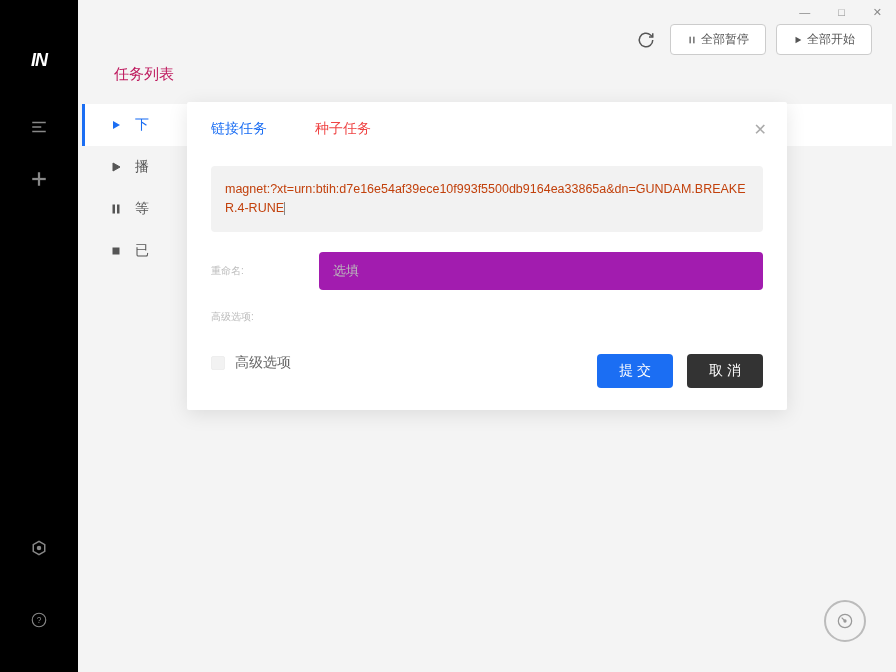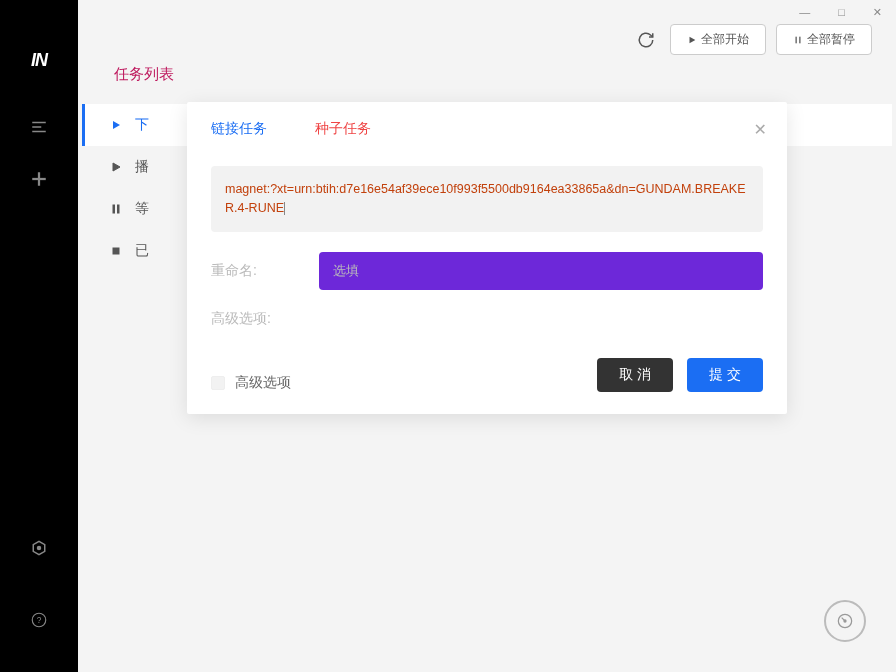--- a/index.html
+++ b/index.html
@@ -35,25 +35,25 @@
     .modal-header { display: flex; align-items: center; padding: 18px 24px 8px; position: relative; }
     .modal-tab { font-size: 14px; margin-right: 48px; color: #ef4444; cursor: pointer; padding-bottom: 4px; }
     .modal-tab.active { color: #1b6ef3; }
     .modal-close { position: absolute; right: 20px; top: 18px; color: #aaa; cursor: pointer; font-size: 16px; }
     
     .modal-body { padding: 16px 24px 0; }
     .url-box { background: #f2f2f2; border-radius: 4px; padding: 14px 14px; font-size: 12.5px; color: #c2410c; word-break: break-all; line-height: 1.5; min-height: 60px; font-family: inherit; }
     .cursor-line::after { content:''; display:inline-block; width:1px; height:13px; background:#888; vertical-align:middle; margin-left:0px; }
     
     .form-row { display: flex; align-items: center; margin-top: 20px; }
-    .form-label { width: 108px; font-size: 14px; color: #bbb; }
-    .form-input { flex: 1; background: #6d28d9; border: none; border-radius: 4px; padding: 10px 14px; font-size: 13px; color: #bbb; display: flex; align-items: center; justify-content: space-between; }
+    .form-label { width: 108px; font-size: 10px; color: #bbb; }
+    .form-input { flex: 1; background: #a21caf; border: none; border-radius: 4px; padding: 10px 14px; font-size: 13px; color: #bbb; display: flex; align-items: center; justify-content: space-between; }
     .folder-icon { color: #f7b500; font-size: 16px; }
     
-    .modal-footer { display: flex; align-items: flex-end; justify-content: space-between; padding: 30px 24px 22px; }
+    .modal-footer { display: flex; align-items: flex-start; justify-content: space-between; padding: 30px 24px 22px; }
     .adv-check { display: flex; align-items: center; gap: 10px; color: #666; font-size: 14px; cursor: pointer; }
     .checkbox { width: 14px; height: 14px; border: 1px solid #eee; background:#f2f2f2; border-radius: 2px; }
     .footer-btns { display: flex; gap: 14px; }
     .btn { border: none; border-radius: 4px; padding: 8px 22px; font-size: 14px; cursor: pointer; }
     .btn-cancel { background: #333; color: #fff; }
     .btn-submit { background: #1b6ef3; color: #fff; }
     
     .fab { position: absolute; right: 30px; bottom: 30px; width: 42px; height: 42px; border: 2px solid #bbb; border-radius: 50%; display: flex; align-items: center; justify-content: center; color: #999; cursor: pointer; background:#f4f4f4; }
     .fab svg { width: 20px; height: 20px; fill: none; stroke: currentColor; stroke-width: 1.5; }
   </style>
@@ -99,30 +99,30 @@
     </div>
     <div class="toolbar">
       <div class="toolbar-refresh">
         <svg viewBox="0 0 24 24" width="18" height="18" fill="none" stroke="currentColor" stroke-width="2">
             <path d="M21 12a9 9 0 11-3-6.7L21 8"></path>
             <path d="M21 3v5h-5"></path>
           </svg>
       </div>
       <button class="toolbar-btn">
         <svg viewBox="0 0 24 24">
-            <path d="M6 4l14 8-14 8z"></path>
-          </svg>
-        <span>全部开始</span>
+            <rect x="6" y="4" width="3" height="16"></rect>
+            <rect x="15" y="4" width="3" height="16"></rect>
+          </svg>
+        <span>全部暂停</span>
       </button>
       <button class="toolbar-btn">
         <svg viewBox="0 0 24 24">
-            <rect x="6" y="4" width="3" height="16"></rect>
-            <rect x="15" y="4" width="3" height="16"></rect>
-          </svg>
-        <span>全部暂停</span>
+            <path d="M6 4l14 8-14 8z"></path>
+          </svg>
+        <span>全部开始</span>
       </button>
     </div>
     <div class="page-title">任务列表</div>
 
     <div class="tabs">
       <div class="tab active">
         <span class="tab-icon">
             <svg viewBox="0 0 24 24">
               <path d="M6 4l14 8-14 8z"></path>
             </svg>
@@ -184,20 +184,20 @@
           <div class="form-row">
             <div class="form-label">高级选项:</div>
           </div>
         </div>
         <div class="modal-footer">
           <div class="adv-check">
             <div class="checkbox"></div>
             <span>高级选项</span>
           </div>
           <div class="footer-btns">
+            <button class="btn btn-submit">提 交</button>
             <button class="btn btn-cancel">取 消</button>
-            <button class="btn btn-submit">提 交</button>
           </div>
         </div>
       </div>
     </div>
   </div>
 </div>
 
 </body></html>

